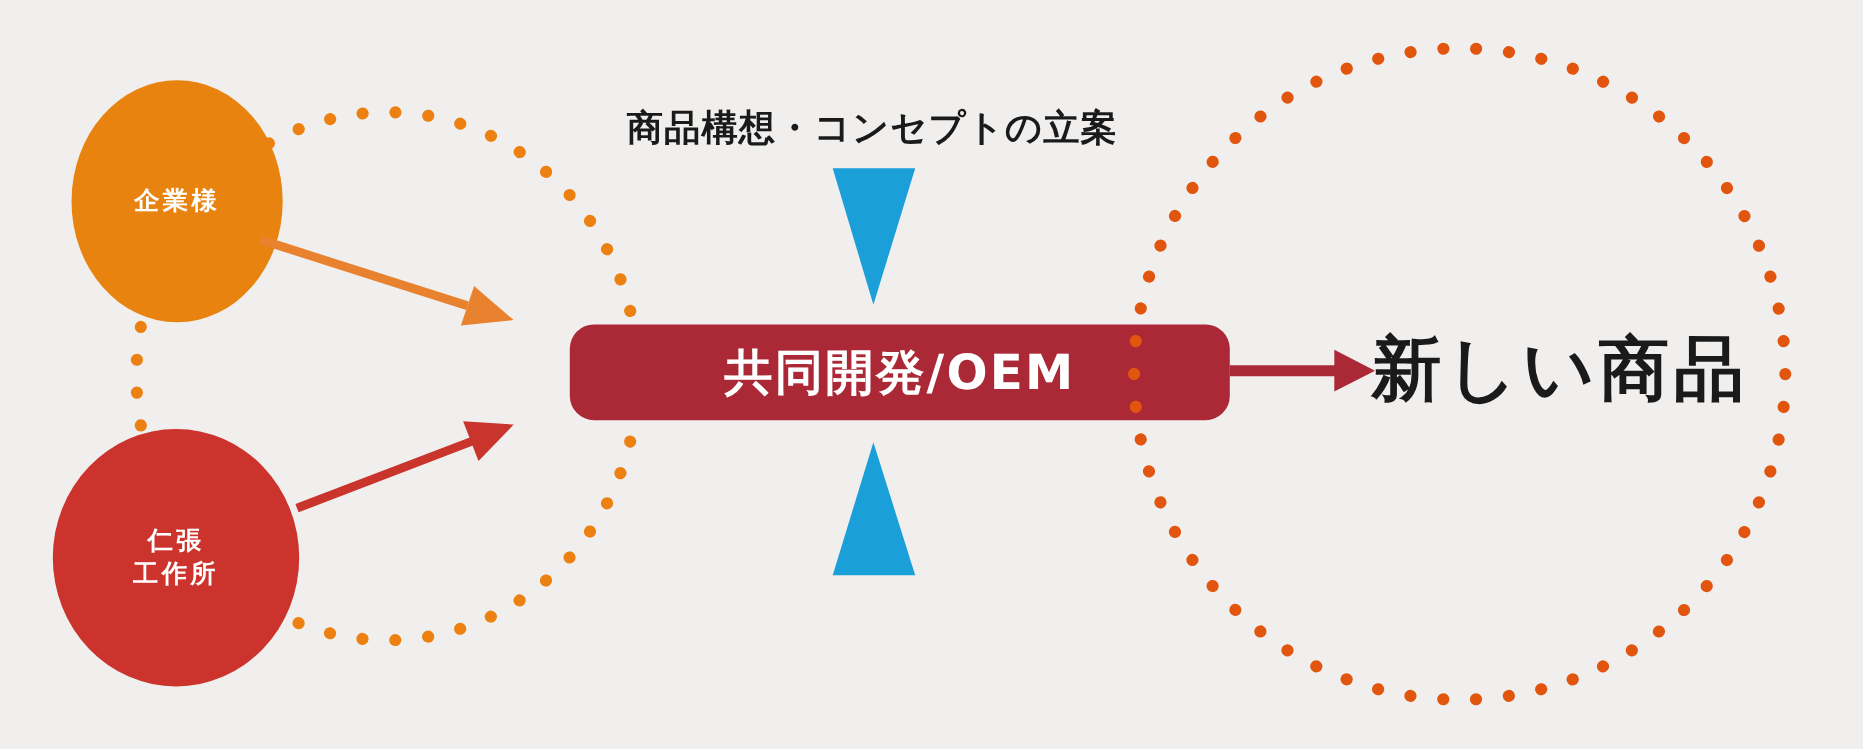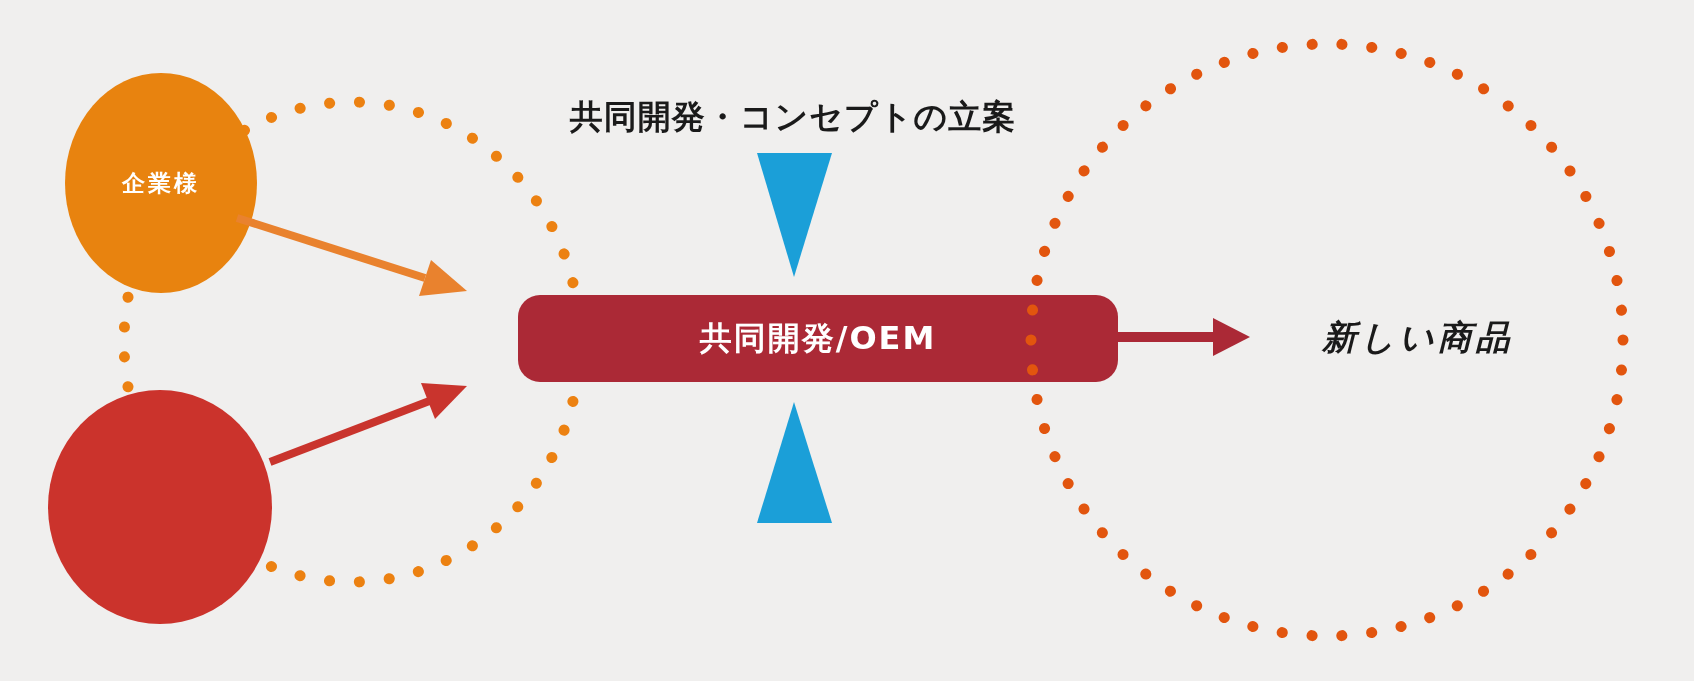--- a/index.html
+++ b/index.html
@@ -22,23 +22,23 @@
   .tri{fill:var(--blue);}
   .arrow-orange-line{stroke:var(--orange-arrow);stroke-width:8;}
   .arrow-orange-head{fill:var(--orange-arrow);}
   .arrow-red-line{stroke:var(--red-arrow);stroke-width:8;}
   .arrow-red-head{fill:var(--red-arrow);}
   .arrow-result-line{stroke:var(--result-arrow);stroke-width:10;}
   .arrow-result-head{fill:var(--result-arrow);}
   .label{position:absolute;transform:translate(-50%,-50%);white-space:nowrap;
          font-weight:bold;line-height:1.3;}
   .label-circle{color:var(--text-light);font-size:23px;letter-spacing:3px;text-align:center;}
-  .label-box{color:var(--text-light);font-size:32px;letter-spacing:2px;}
+  .label-box{color:var(--text-light);font-size:44px;letter-spacing:2px;}
   .label-black{color:var(--text-dark);font-size:33px;letter-spacing:1px;}
-  .label-result{color:var(--text-dark);font-size:34px;letter-spacing:4px;font-style:italic;}
+  .label-result{color:var(--text-dark);font-size:64px;letter-spacing:4px;}
 </style>
 </head>
 <body>
 
 <div class="stage">
 
   <svg width="1694" height="681" viewBox="0 0 1694 681">
 
     <ellipse class="dots-left" cx="352" cy="342" rx="228" ry="240" pathLength="1470"></ellipse>
 
@@ -61,21 +61,22 @@
       <line class="arrow-result-line" x1="1118" y1="337" x2="1218" y2="337"></line>
       <polygon class="arrow-result-head" points="1250,337 1213,356 1213,318"></polygon>
     </g>
 
     <polygon class="tri" points="757,153 832,153 794,277"></polygon>
     <polygon class="tri" points="794,402 832,523 757,523"></polygon>
   </svg>
 
   <div class="label label-circle" style="left:161px;top:184px;">企業様</div>
 
+  <div class="label label-circle" style="left:160px;top:508px;text-align:center;"><span>仁張</span><br><span>工作所</span></div>
 
   <div class="label label-box" style="left:818px;top:339px;">共同開発/OEM</div>
 
-  <div class="label label-black" style="left:793px;top:117px;">共同開発・コンセプトの立案</div>
+  <div class="label label-black" style="left:793px;top:117px;">商品構想・コンセプトの立案</div>
 
 
   <div class="label label-result" style="left:1418px;top:337px;">新しい商品</div>
 
 </div>
 
 </body></html>

